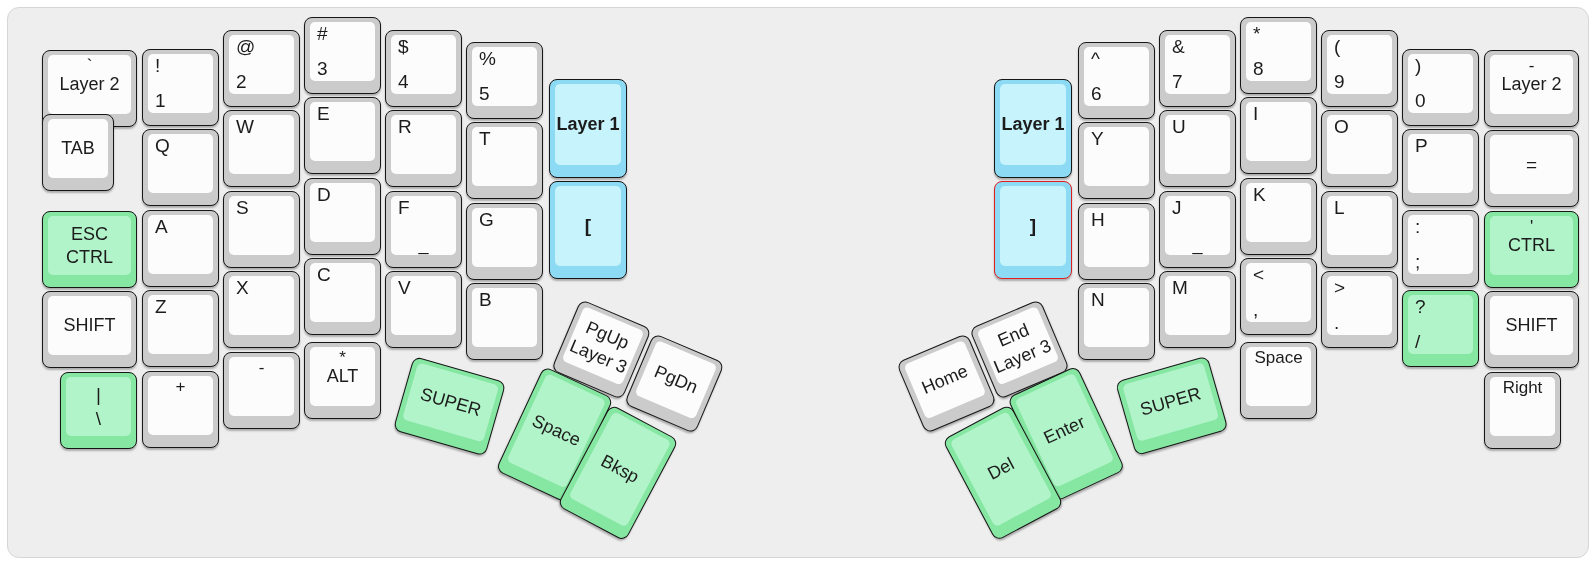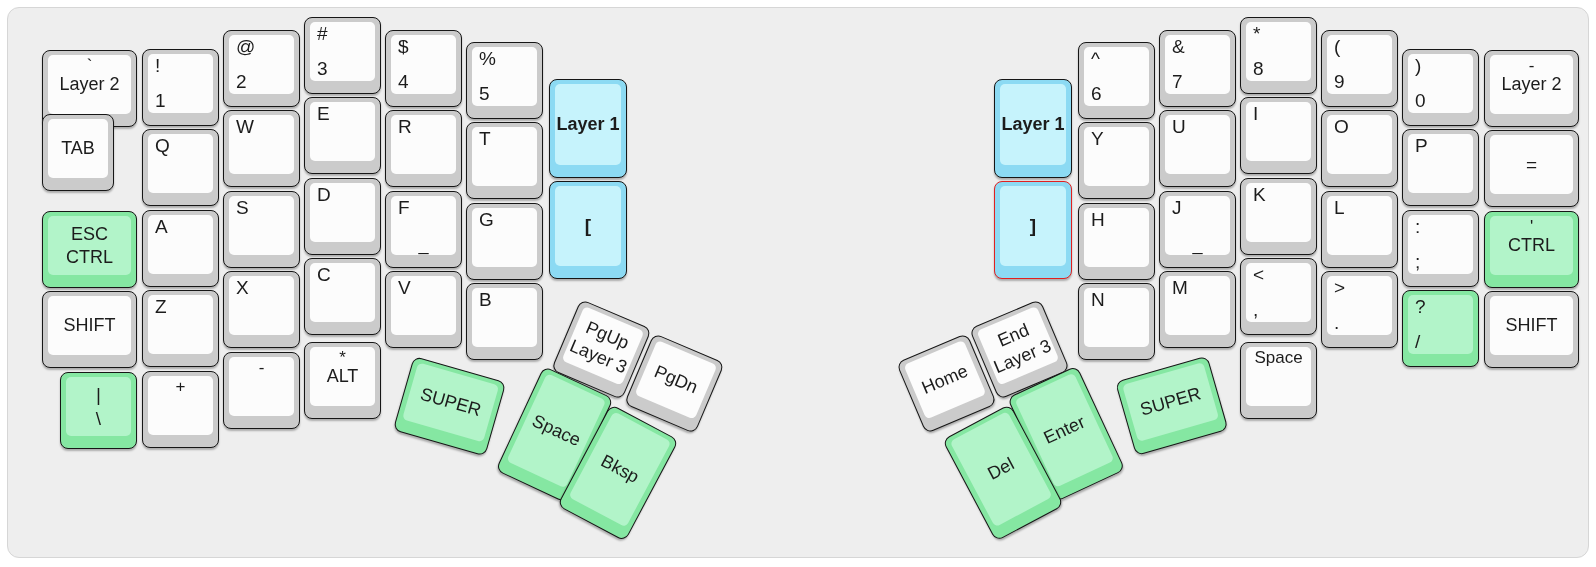--- a/index.html
+++ b/index.html
@@ -412,20 +412,25 @@
           </div>
         </div>
       </div>
       <div class="key white" style="left: 1476px; top: 283px; width: 95px; height: 77px;">
         <div class="cap">
           <div class="ctr">
             <span>SHIFT</span>
           </div>
         </div>
       </div>
+      <div class="key white" style="left: 1476px; top: 364px; width: 77px; height: 77px;">
+        <div class="cap">
+          <span class="lg tc">Right</span>
+        </div>
+      </div>
       <div class="key green" style="left: 1107px; top: 374px; width: 96px; height: 77px; transform: rotate(-16deg);">
         <div class="cap">
           <div class="ctr">
             <span>SUPER</span>
           </div>
         </div>
       </div>
       <div class="key white" style="left: 961px; top: 321px; width: 77px; height: 77px; transform: rotate(-23deg);">
         <div class="cap">
           <div class="ctr">

